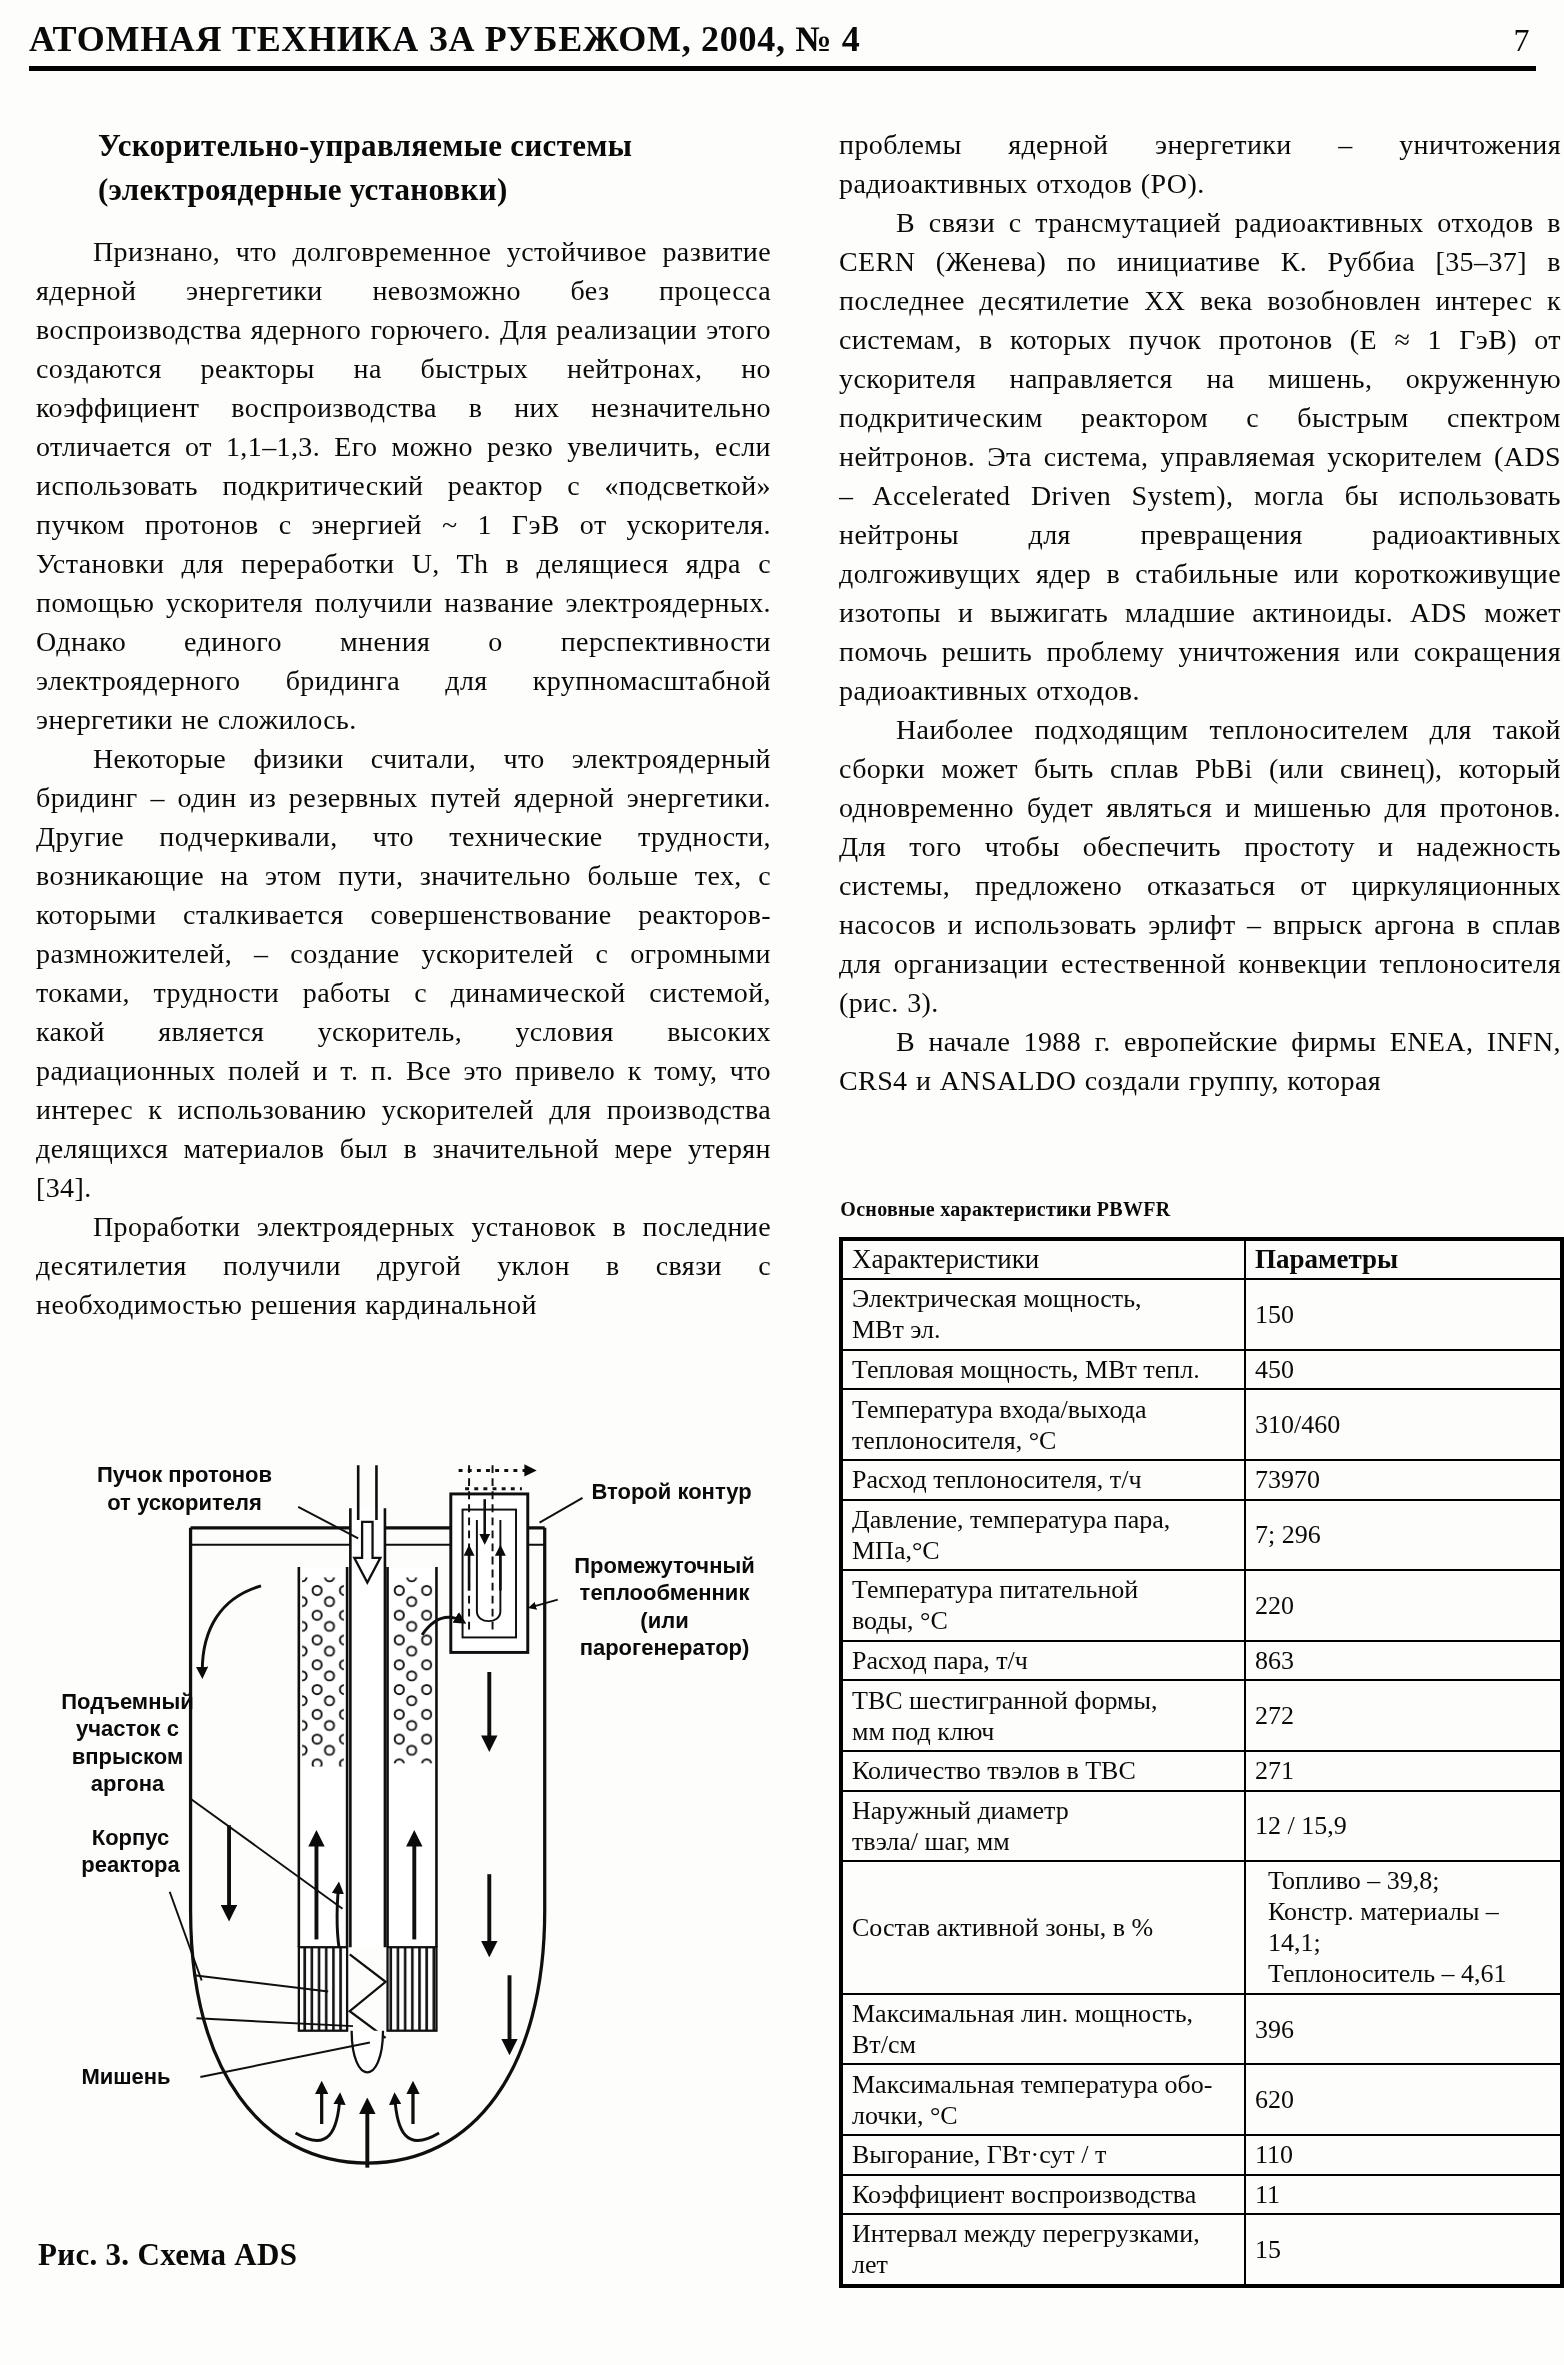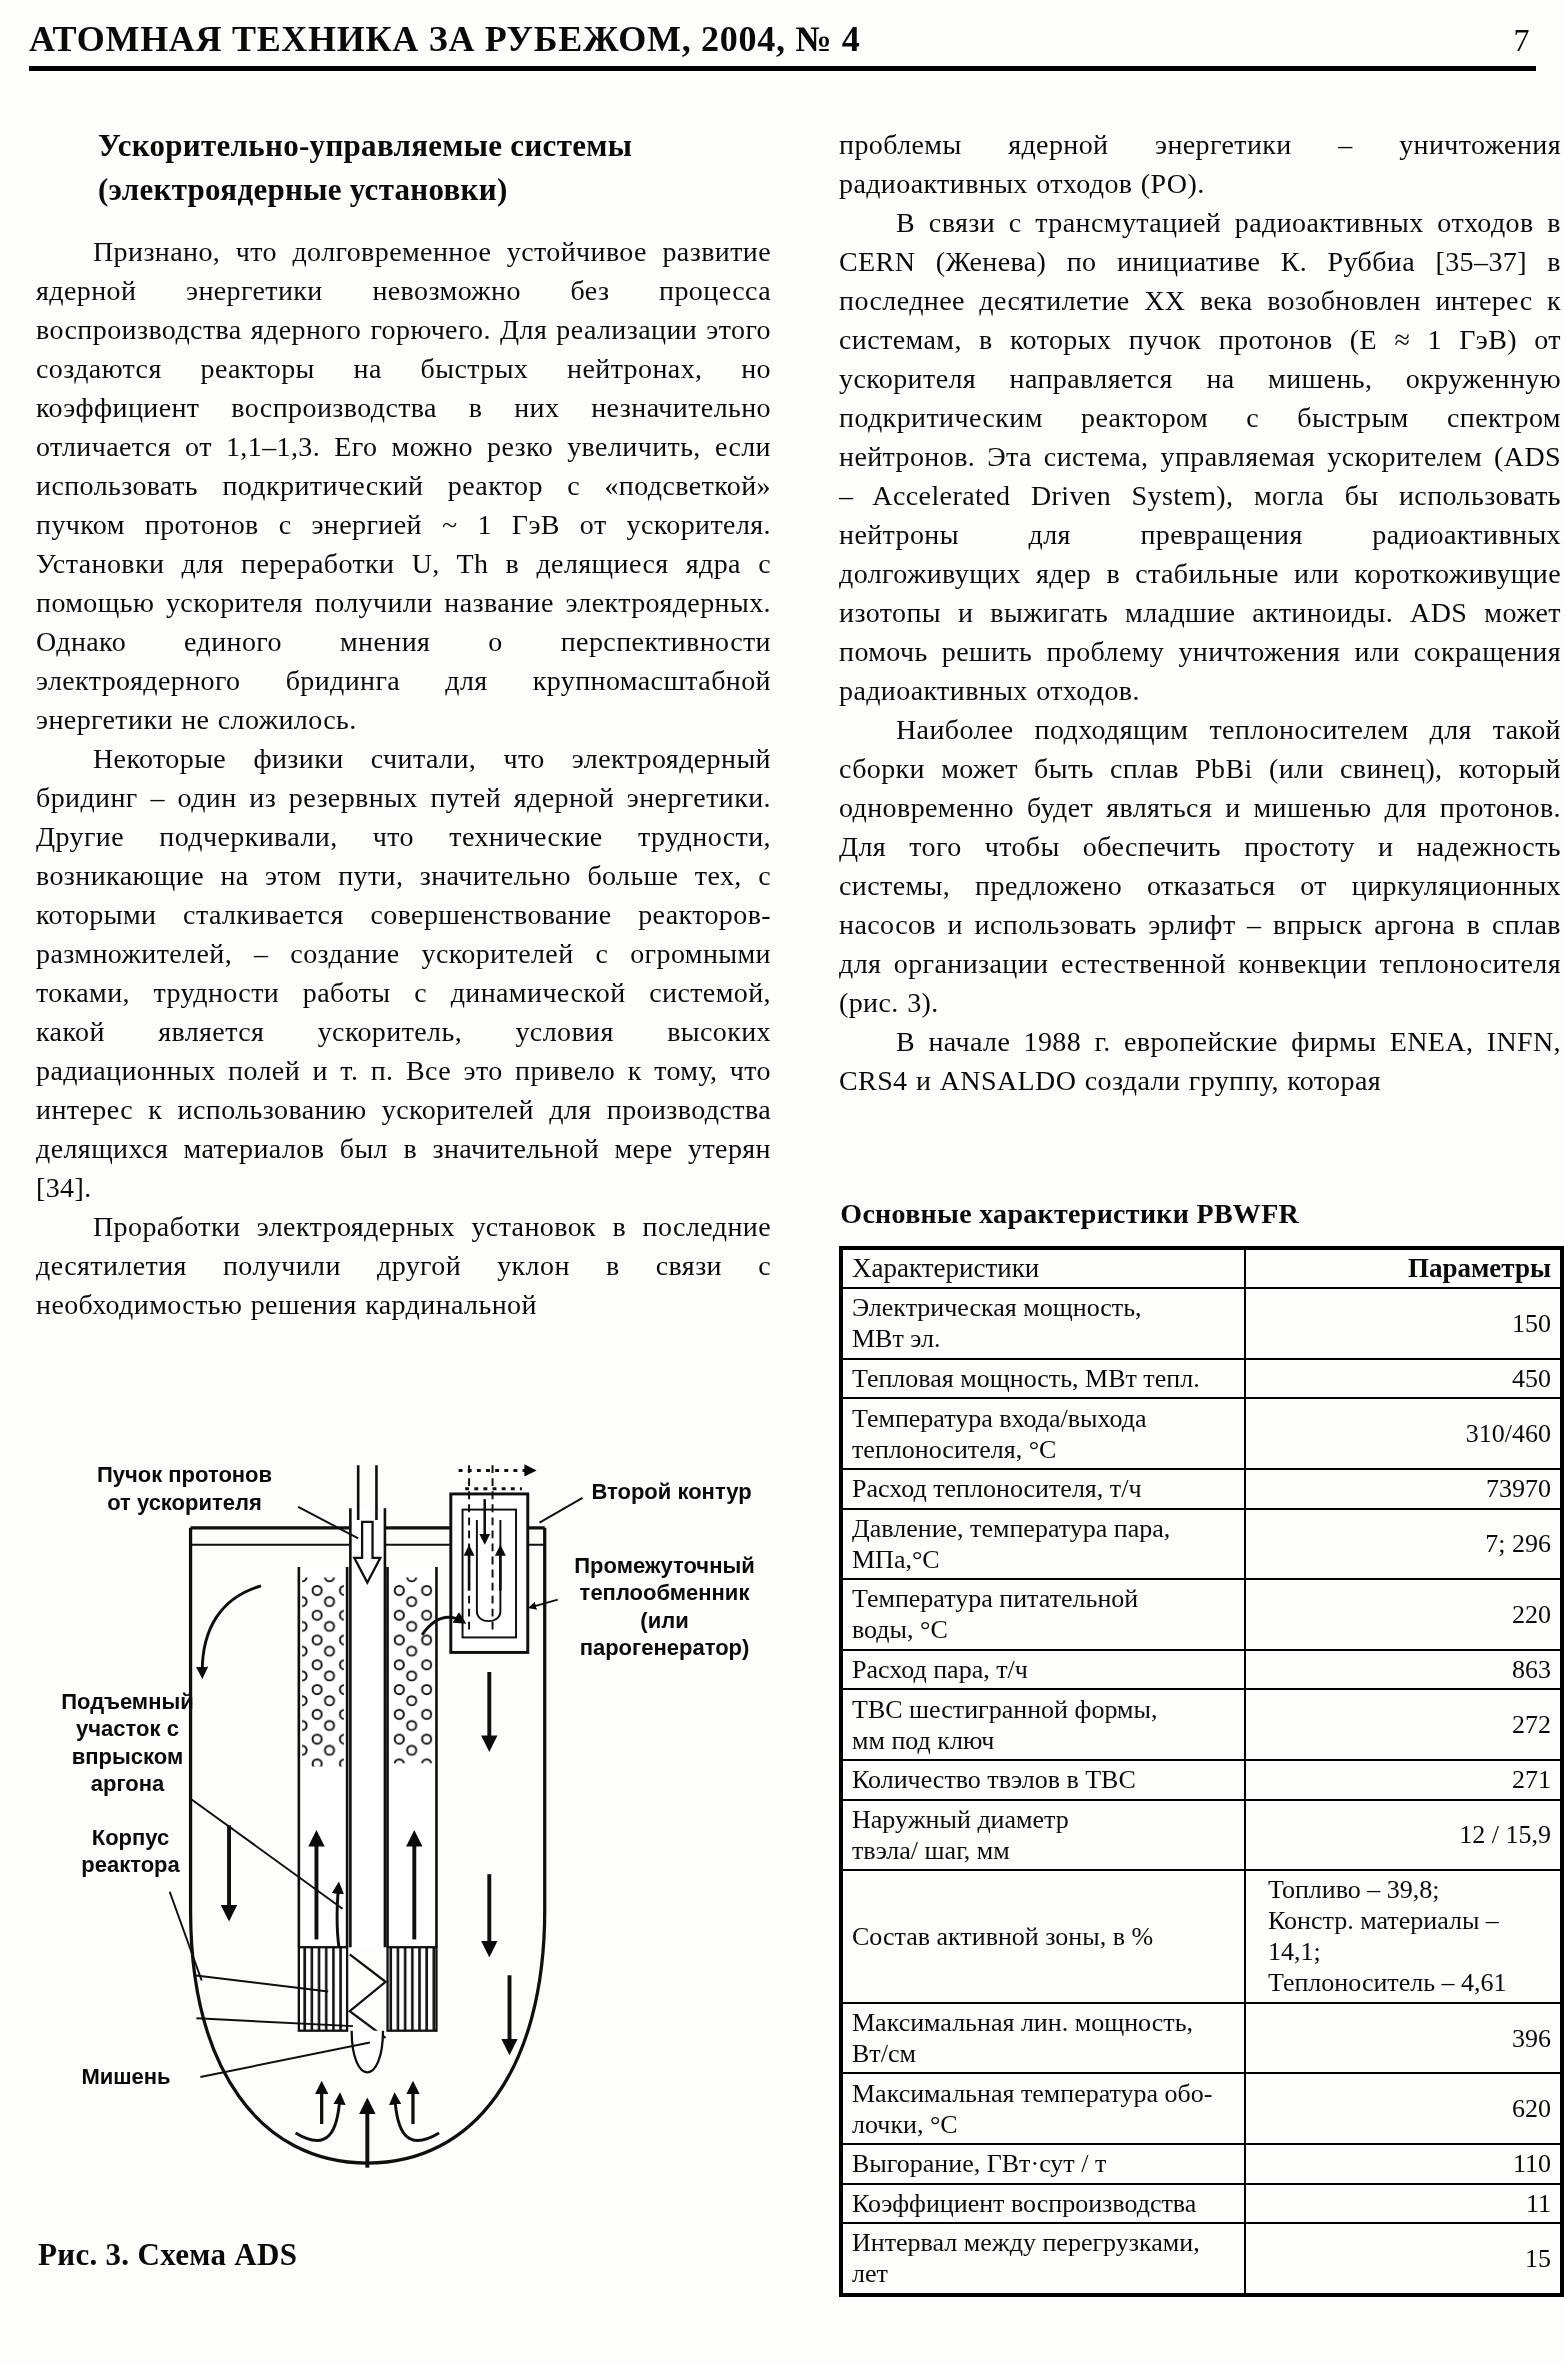--- a/index.html
+++ b/index.html
@@ -26,26 +26,26 @@
   p.bp.noind{text-indent:0;}
   
   .fig{position:absolute;left:36px;top:1460px;width:737px;height:724px;}
   .fig svg{position:absolute;left:0;top:0;}
   .flab{position:absolute;font-family:"Liberation Sans", sans-serif;font-weight:bold;
         font-size:22px;line-height:1.24;text-align:center;white-space:pre-line;}
   .figcap{position:absolute;left:38px;top:2237px;font-size:31px;font-weight:bold;
           letter-spacing:0.3px;}
   
   .tblwrap{position:absolute;left:839px;top:1198px;width:722px;}
-  .tbltitle{font-size:28px;font-weight:bold;margin:0 0 15.6px 1.3px;letter-spacing:0.3px;}
+  .tbltitle{font-size:20px;font-weight:bold;margin:0 0 15.6px 1.3px;letter-spacing:0.3px;}
   table.pb{border-collapse:collapse;width:722px;border:4.6px solid #000;
            font-size:26px;table-layout:fixed;}
   table.pb td{border:2.6px solid #000;padding:3.3px 9px;line-height:31px;
               vertical-align:middle;white-space:pre-line;overflow:hidden;}
-  table.pb td.val{text-align:right;}
+  table.pb td.val{text-align:left;}
   table.pb td.val.left{text-align:left;padding-left:22px;}
   table.pb tr.h td{font-size:27px;}
   table.pb tr.h td.val{font-weight:bold;}
 </style>
 </head>
 <body>
 
 <div class="hdr">
   <span class="journal">АТОМНАЯ ТЕХНИКА ЗА РУБЕЖОМ, 2004, № 4</span>
   <span class="pnum">7</span>

